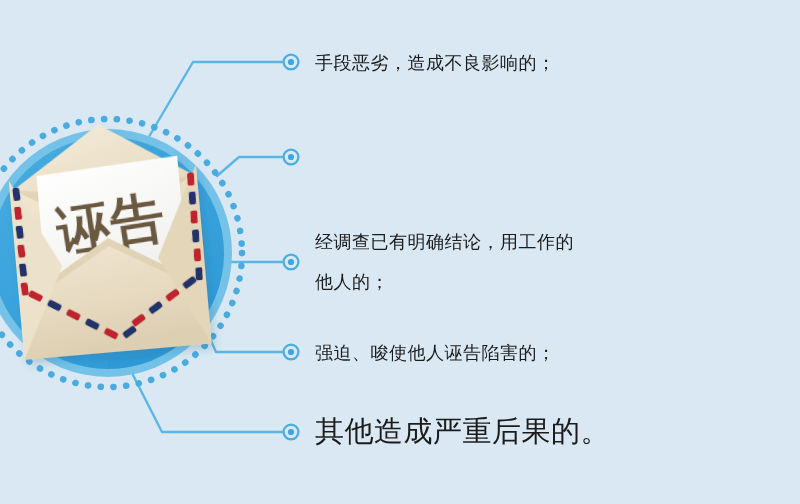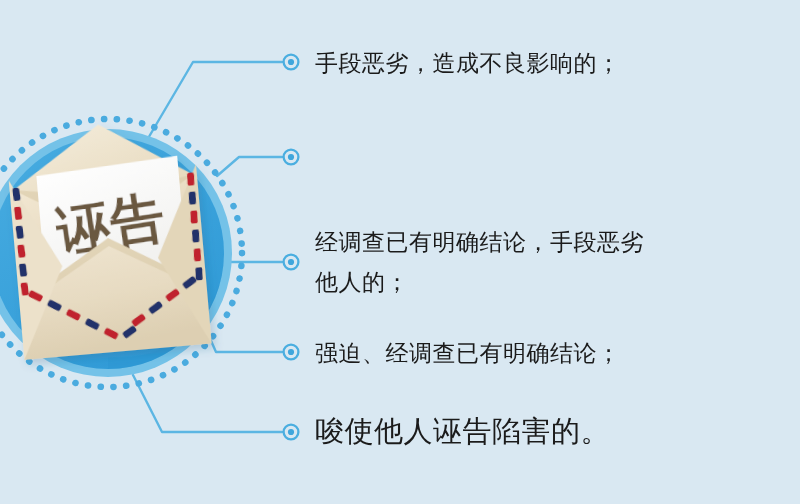--- a/index.html
+++ b/index.html
@@ -17,21 +17,21 @@
     position:absolute; left:0; top:0; width:800px; height:504px;
     display:block;
   }
 
   
   .list { position:absolute; left:0; top:0; width:800px; height:504px; }
   .item {
     position:absolute;
     left:315px;
     color:#1b1b1b;
-    font-size:23px;
+    font-size:18px;
     line-height:40px;
     letter-spacing:0.5px;
     white-space:pre-line;
     font-family:"Liberation Sans","DejaVu Sans",sans-serif;
   }
   .i0 { top:43px; }
   .i1 { top:117px; }
   .i2 { top:222px; }
   .i3 { top:333px; }
   .i4 { top:411px; }
@@ -162,19 +162,19 @@
         <rect x="162" y="297" width="14" height="7" rx="2" fill="#c0222e" transform="rotate(-31 169 300)"></rect>
         <rect x="144" y="308" width="14" height="7" rx="2" fill="#20306a" transform="rotate(-31 151 311)"></rect>
         <rect x="126" y="319" width="14" height="7" rx="2" fill="#c0222e" transform="rotate(-31 133 322)"></rect>
         <rect x="116" y="330" width="14" height="7" rx="2" fill="#20306a" transform="rotate(-31 123 333)"></rect>
       </g>
     </g>
   </svg>
 
   <div class="list">
     <div class="item i0">手段恶劣，造成不良影响的；</div>
-    <div class="item i2">经调查已有明确结论，手段恶劣
+    <div class="item i2">经调查已有明确结论，用工作的
 他人的；</div>
-    <div class="item i3">强迫、经调查已有明确结论；</div>
-    <div class="item i4">唆使他人诬告陷害的。</div>
+    <div class="item i3">强迫、唆使他人诬告陷害的；</div>
+    <div class="item i4">其他造成严重后果的。</div>
   </div>
 
 </div>
 
 </body></html>

